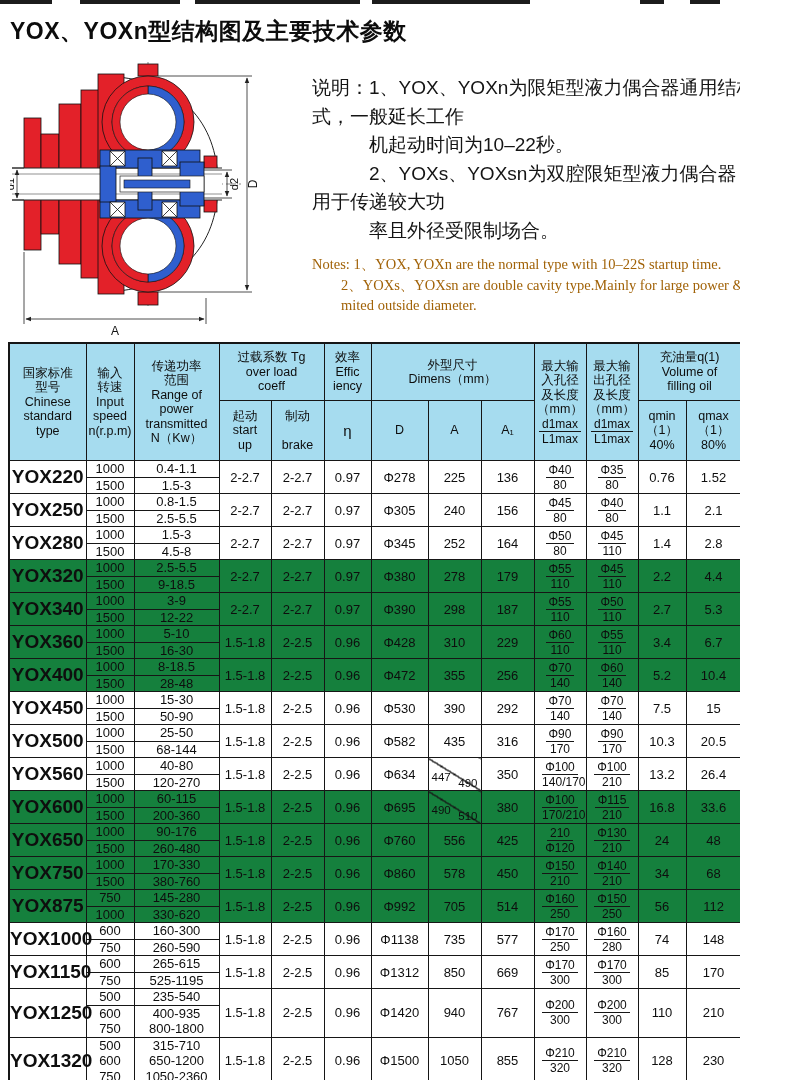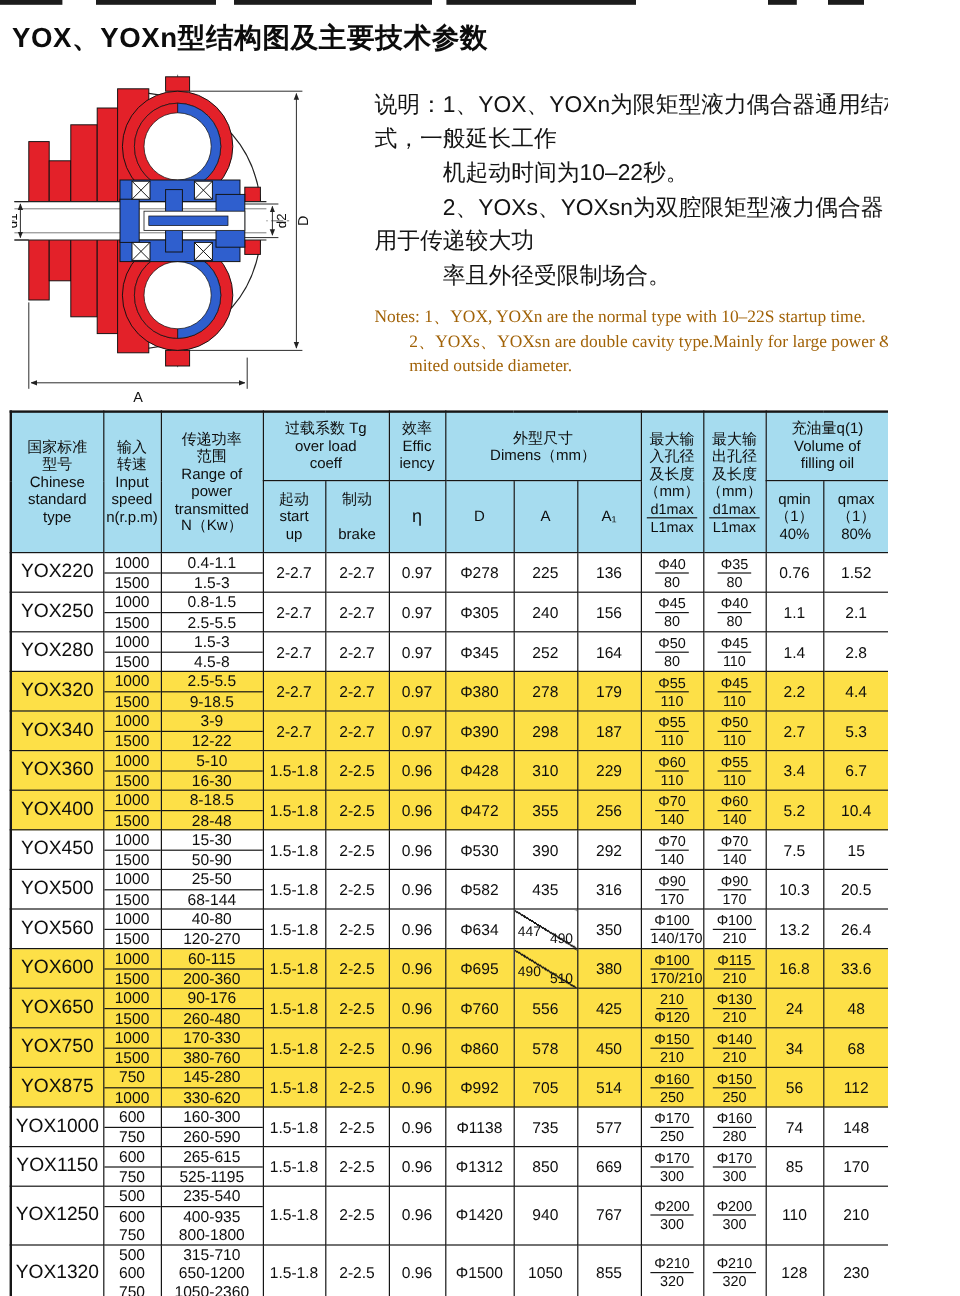--- a/index.html
+++ b/index.html
@@ -20,26 +20,26 @@
 
   
   table.spec{position:absolute;left:8px;top:342px;width:784px;border-collapse:collapse;
              table-layout:fixed;font-size:13px;color:#0e0e0e;}
   table.spec th, table.spec td{border:1px solid #161616;padding:0;text-align:center;vertical-align:middle;}
   table.spec{border:2px solid #161616;}
   thead th{background:#a6dcef;font-weight:normal;white-space:pre-line;font-size:12.5px;line-height:1.16;padding:2px 0;}
   thead tr.h1 th{height:54px;}
   thead tr.h2 th{height:56px;}
   tbody tr{background:#ffffff;}
-  tbody tr.shade{background:#fde047;}
+  tbody tr.shade{background:#15803d;}
   tbody td{font-size:13px;}
   td.stack{padding:0;}
   .sub{height:15.5px;line-height:15.5px;overflow:hidden;}
   .sub.dv{border-bottom:1px solid #161616;}
-  td.model-td{font-size:16px;}
+  td.model-td{font-size:19px;font-weight:bold;}
   
   .ftop{display:inline-block;border-bottom:1.2px solid #161616;padding:0 3px 0px 3px;
         font-size:12px;line-height:14px;}
   .fbot{display:block;font-size:12px;line-height:14px;}
   .fbot.it{text-align:right;}
   td.frac{line-height:13px;}
   
   td.diag{position:relative;
     background-image:linear-gradient(to top right,transparent calc(50% - 0.7px),#161616 calc(50% - 0.7px),#161616 calc(50% + 0.7px),transparent calc(50% + 0.7px));}
   td.diag .tl{position:absolute;left:3px;top:13px;font-size:11.5px;}

